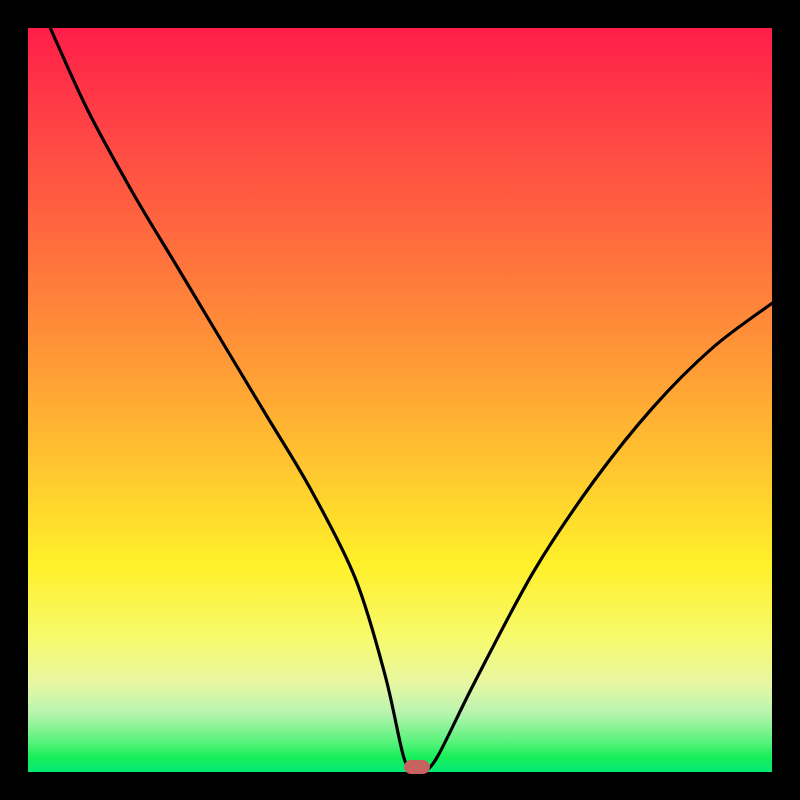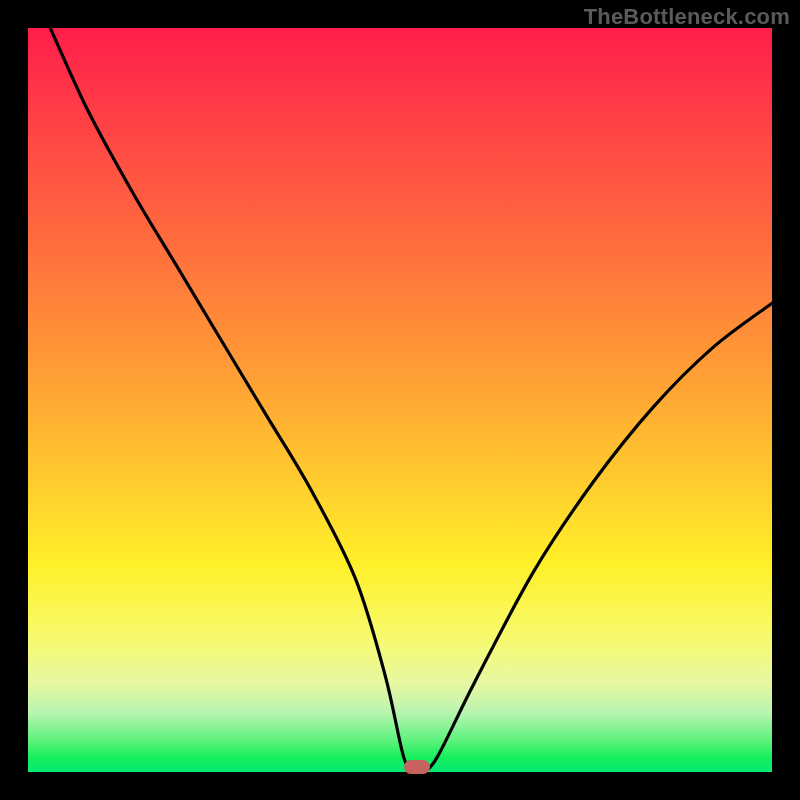--- a/index.html
+++ b/index.html
@@ -53,21 +53,20 @@
     width: 26px;
     height: 14px;
     background: #c66260;
     border-radius: 7px;
   }
 </style>
 </head>
 <body>
 
 <div class="frame">
-  <div class="watermark">TheBottleneck.com</div>
 
   <div class="plot">
     <svg class="curve" viewBox="0 0 744 744" preserveAspectRatio="none">
       <path fill="none" stroke="#000" stroke-width="3.2" stroke-linecap="round" d="M 22.3 0.0 C 28.5 13.6, 45.9 54.6, 59.5 81.8 C 73.2 109.1, 89.3 137.6, 104.2 163.7 C 119.0 189.7, 133.9 213.3, 148.8 238.1 C 163.7 262.9, 178.6 287.7, 193.4 312.5 C 208.3 337.3, 223.2 362.1, 238.1 386.9 C 253.0 411.7, 267.8 434.0, 282.7 461.3 C 297.6 488.6, 315.0 519.6, 327.4 550.6 C 339.8 581.6, 349.1 617.5, 357.1 647.3 C 365.2 677.0, 370.8 713.0, 375.7 729.1 C 380.7 745.2, 383.8 741.5, 386.9 744.0 C 390.0 746.5, 390.6 746.5, 394.3 744.0 C 398.0 741.5, 400.5 744.0, 409.2 729.1 C 417.9 714.2, 430.3 685.7, 446.4 654.7 C 462.5 623.7, 486.1 576.6, 505.9 543.1 C 525.8 509.6, 545.6 481.1, 565.4 453.8 C 585.3 426.6, 605.1 401.8, 625.0 379.4 C 644.8 357.1, 664.6 337.3, 684.5 319.9 C 704.3 302.6, 734.1 282.7, 744.0 275.3"></path>
     </svg>
     <div class="marker" style="left: 376.112px; top: 731.792px; background: rgb(198, 98, 96);"></div>
   </div>
 </div>
 
 </body></html>

